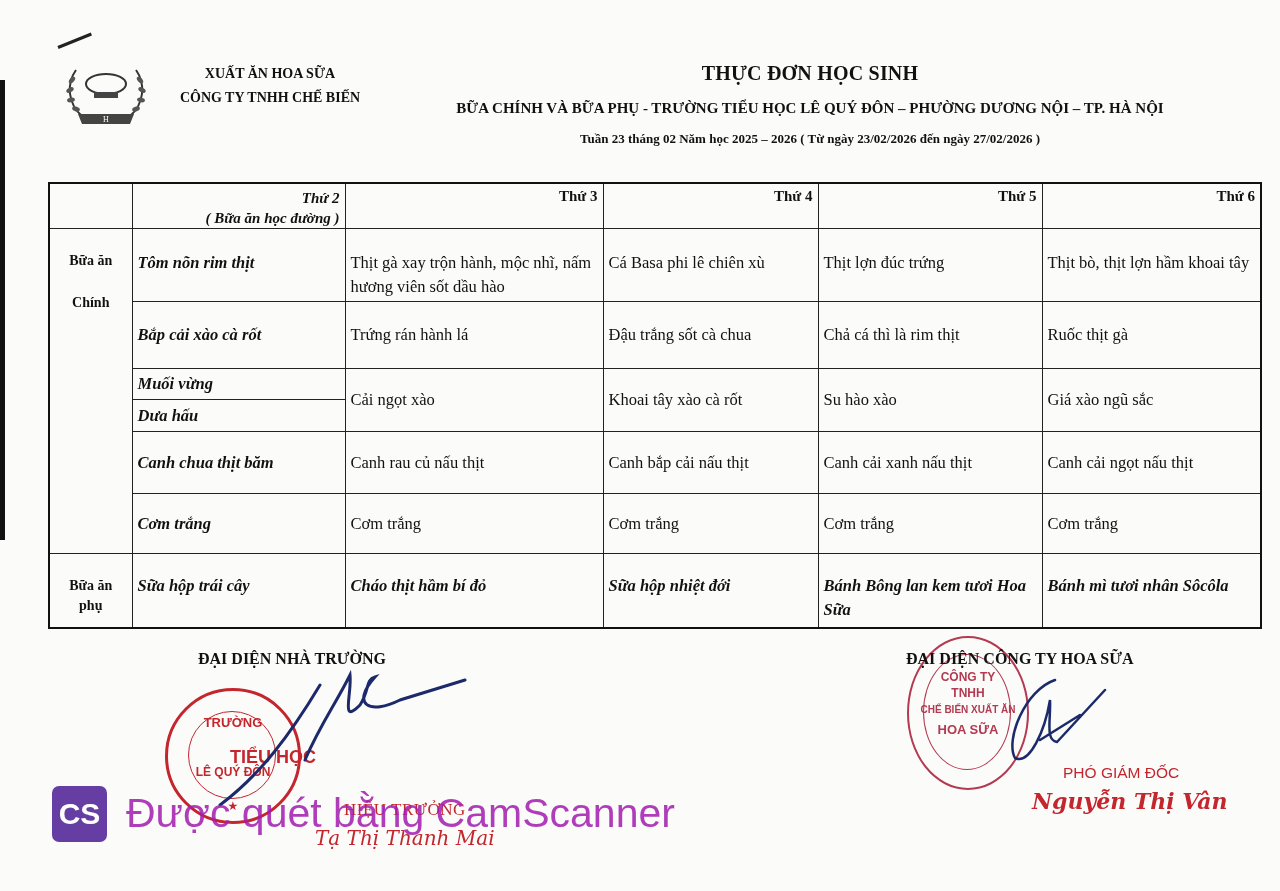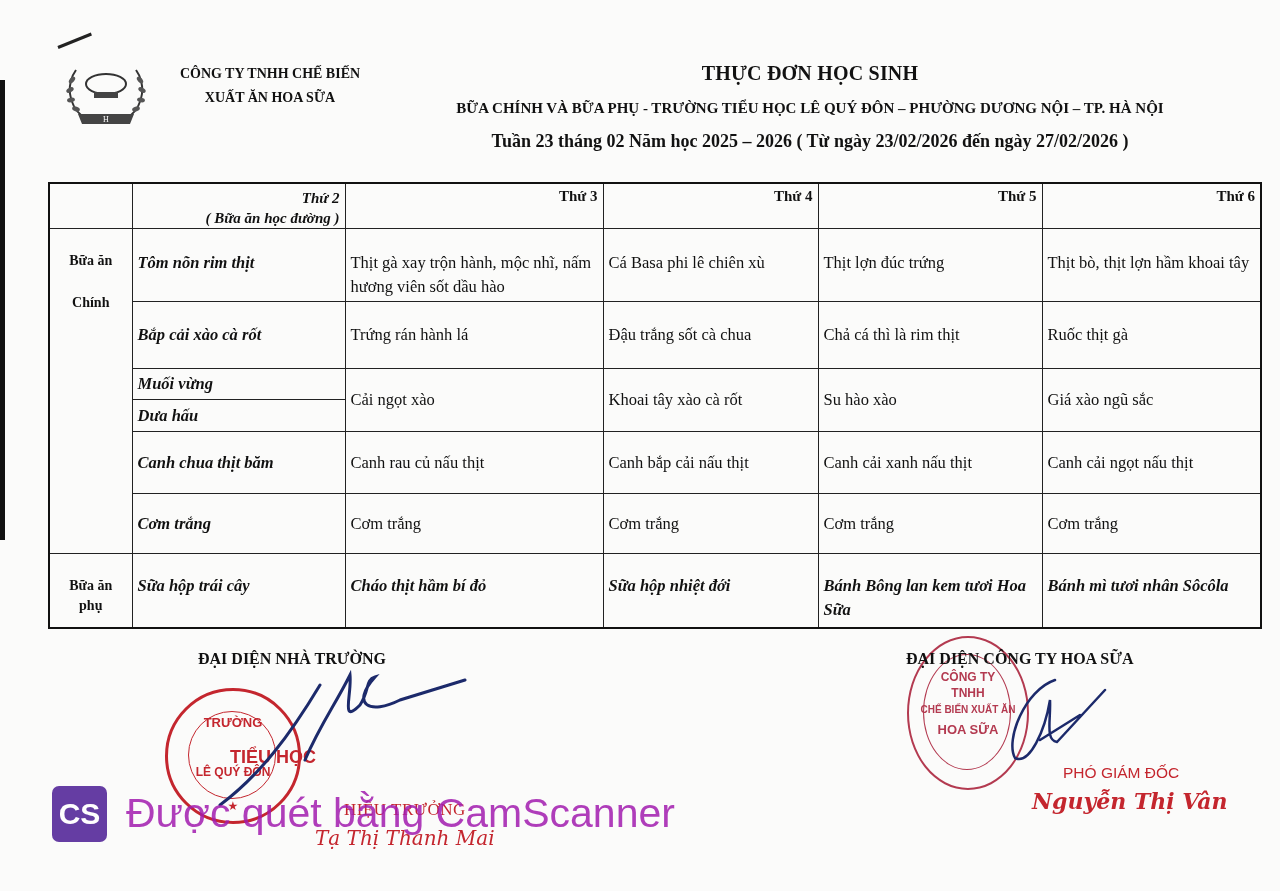--- a/index.html
+++ b/index.html
@@ -11,21 +11,21 @@
   }
   .edge-strip { position:absolute; left:0; top:80px; width:5px; height:460px; background:#111; }
   .scan-mark { position:absolute; left:58px; top:46px; width:36px; height:3px; background:#222; transform:rotate(-22deg); transform-origin:left center; }
 
   
   .logo { position:absolute; left:62px; top:58px; width:88px; height:72px; }
   .company-name { position:absolute; left:160px; top:62px; width:220px; text-align:center; font-weight:bold; font-size:14px; line-height:24px; }
 
   .title { position:absolute; left:560px; top:62px; width:500px; text-align:center; font-weight:bold; font-size:20px; letter-spacing:0.2px; }
   .subtitle { position:absolute; left:380px; top:100px; width:860px; text-align:center; font-weight:bold; font-size:15px; }
-  .week { position:absolute; left:380px; top:131px; width:860px; text-align:center; font-weight:bold; font-size:18px; }
+  .week { position:absolute; left:380px; top:131px; width:860px; text-align:center; font-weight:bold; font-size:13px; }
 
   
   table.menu {
     position:absolute; left:48px; top:182px; width:1212px;
     border-collapse:collapse; table-layout:fixed;
     border:2px solid #111;
     font-size:16.5px;
   }
   table.menu td, table.menu th { border:1.3px solid #222; padding:0 5px; vertical-align:middle; }
   table.menu th { font-weight:bold; font-size:15px; vertical-align:top; padding-top:4px; text-align:right; height:38px; }
@@ -78,22 +78,22 @@
       <ellipse cx="79" cy="42" rx="4" ry="2.3" transform="rotate(10 79 42)"></ellipse>
       <ellipse cx="74" cy="51" rx="4" ry="2.3" transform="rotate(-20 74 51)"></ellipse>
     </g>
     <ellipse cx="44" cy="26" rx="20" ry="10" fill="none" stroke="#333" stroke-width="2"></ellipse>
     <rect x="32" y="34" width="24" height="6" fill="#444"></rect>
     <path d="M16 56 L72 56 L68 66 L20 66 Z" fill="#444"></path>
     <text x="44" y="64" text-anchor="middle" font-size="8" fill="#fff" font-family="Liberation Serif, serif">H</text>
   </svg>
 </div>
 <div class="company-name">
+  <div>XUẤT ĂN HOA SỮA</div>
   <div>CÔNG TY TNHH CHẾ BIẾN</div>
-  <div>XUẤT ĂN HOA SỮA</div>
 </div>
 
 <div class="title">THỰC ĐƠN HỌC SINH</div>
 <div class="subtitle">BỮA CHÍNH VÀ BỮA PHỤ - TRƯỜNG TIỂU HỌC LÊ QUÝ ĐÔN – PHƯỜNG DƯƠNG NỘI – TP. HÀ NỘI</div>
 <div class="week">Tuần 23 tháng 02 Năm học 2025 – 2026  ( Từ ngày 23/02/2026 đến ngày 27/02/2026 )</div>
 
 <table class="menu">
   <colgroup>
     <col style="width:83px">
       <col style="width:213px">

